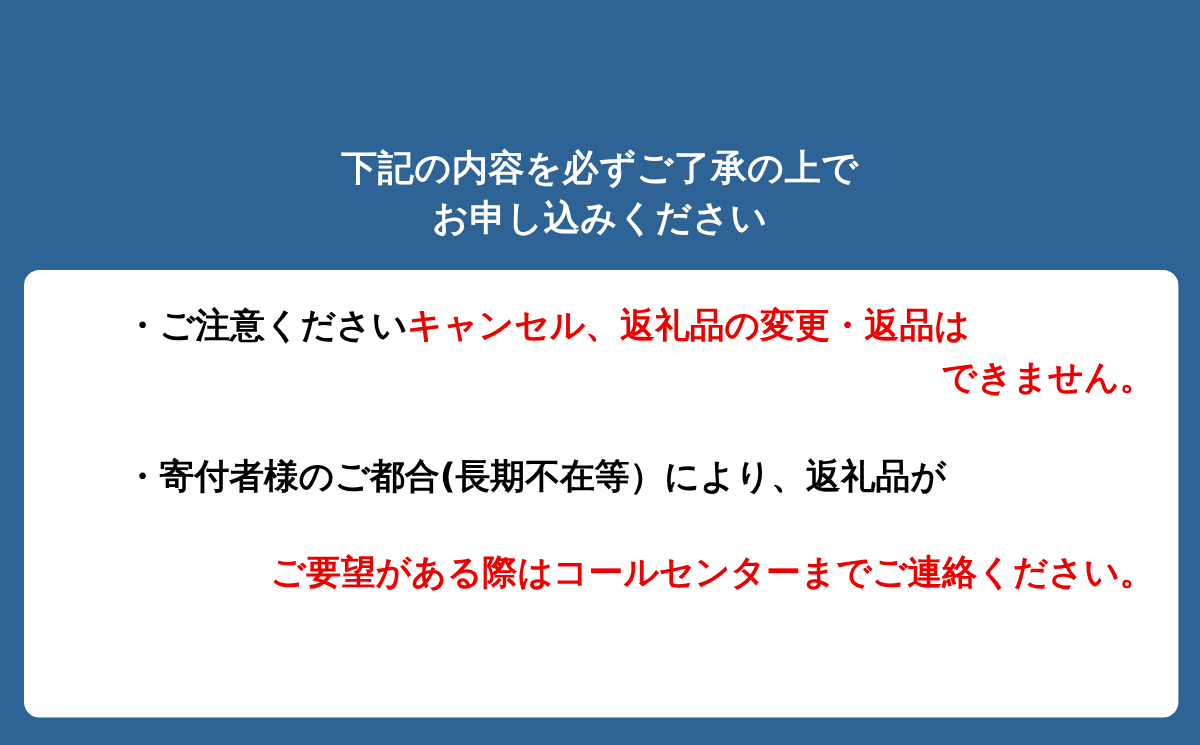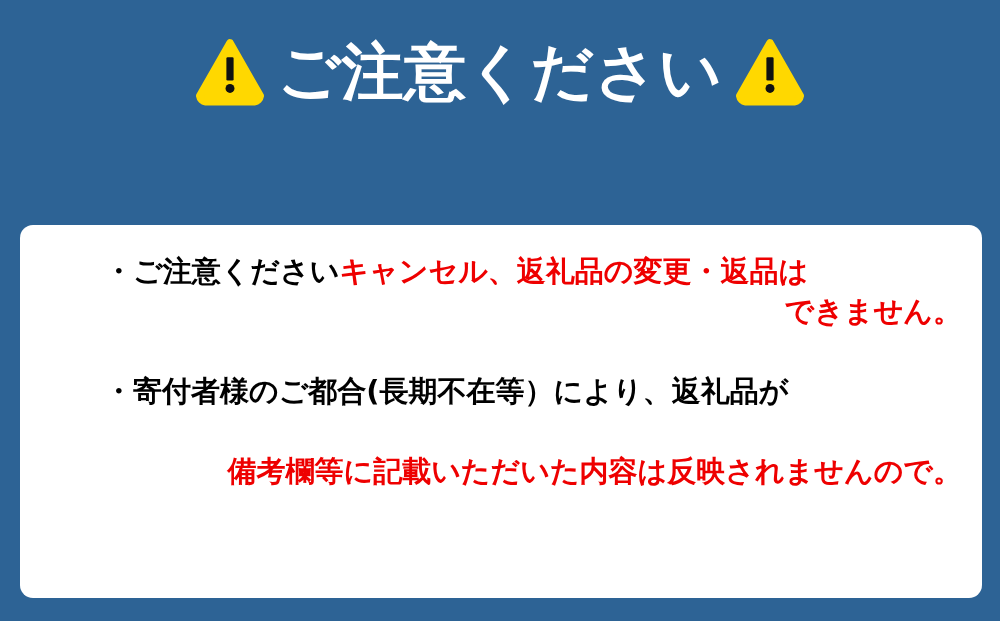--- a/index.html
+++ b/index.html
@@ -108,56 +108,45 @@
   }
   .notice-item:last-child { margin-bottom: 0; }
 
   .notice-line {
     display: block;
     white-space: nowrap;
   }
   .notice-line.indent { padding-left: 23px; text-align: right; }
 
   .t-black { color: #000000; }
-  .t-red   { color: #ee0000; }
+  .t-red   { color: #ee0000; font-family: Liberation Mono, monospace; }
 </style>
 </head>
 <body>
 
 <div class="notice-banner">
 
   <div class="banner-header">
 
-    <div class="title-row">
-      <svg class="warn-triangle" viewBox="0 0 64 64" aria-hidden="true">
-        <path d="M32 4.5 L60.5 54.5 A6.5 6.5 0 0 1 55 60 L9 60 A6.5 6.5 0 0 1 3.5 54.5 Z" fill="#ffd800" stroke="#ffd800" stroke-width="7" stroke-linejoin="round"></path>
-        <rect x="28.6" y="18" width="6.8" height="22" rx="1.2" fill="#111111"></rect>
-        <circle cx="32" cy="47.5" r="4.2" fill="#111111"></circle>
-      </svg>
 
-      <div class="banner-title">ご注意ください</div>
-
-      <svg class="warn-triangle" viewBox="0 0 64 64" aria-hidden="true">
-        <path d="M32 4.5 L60.5 54.5 A6.5 6.5 0 0 1 55 60 L9 60 A6.5 6.5 0 0 1 3.5 54.5 Z" fill="#ffd800" stroke="#ffd800" stroke-width="7" stroke-linejoin="round"></path>
-        <rect x="28.6" y="18" width="6.8" height="22" rx="1.2" fill="#111111"></rect>
-        <circle cx="32" cy="47.5" r="4.2" fill="#111111"></circle>
-      </svg>
+    <div class="banner-subtitle">
+      <span class="sub-line">下記の内容を必ずご了承の上で</span>
+      <span class="sub-line">お申し込みください</span>
     </div>
-
 
   </div>
 
   <div class="notice-card">
     <ul class="notice-list">
         <li class="notice-item">
           <span class="notice-line"><span class="t-black">・ご注意ください</span><span class="t-red">キャンセル、返礼品の変更・返品は</span></span>
           <span class="notice-line indent"><span class="t-red">できません。</span></span>
         </li>
         <li class="notice-item">
           <span class="notice-line"><span class="t-black">・寄付者様のご都合(長期不在等）により、返礼品が</span></span>
         </li>
         <li class="notice-item">
-          <span class="notice-line indent"><span class="t-red">備考欄等に記載いただいた内容は反映されませんので。</span></span>
+          <span class="notice-line indent"><span class="t-red">ご要望がある際はコールセンターまでご連絡ください。</span></span>
         </li>
       </ul>
   </div>
 
 </div>
 
 </body></html>

